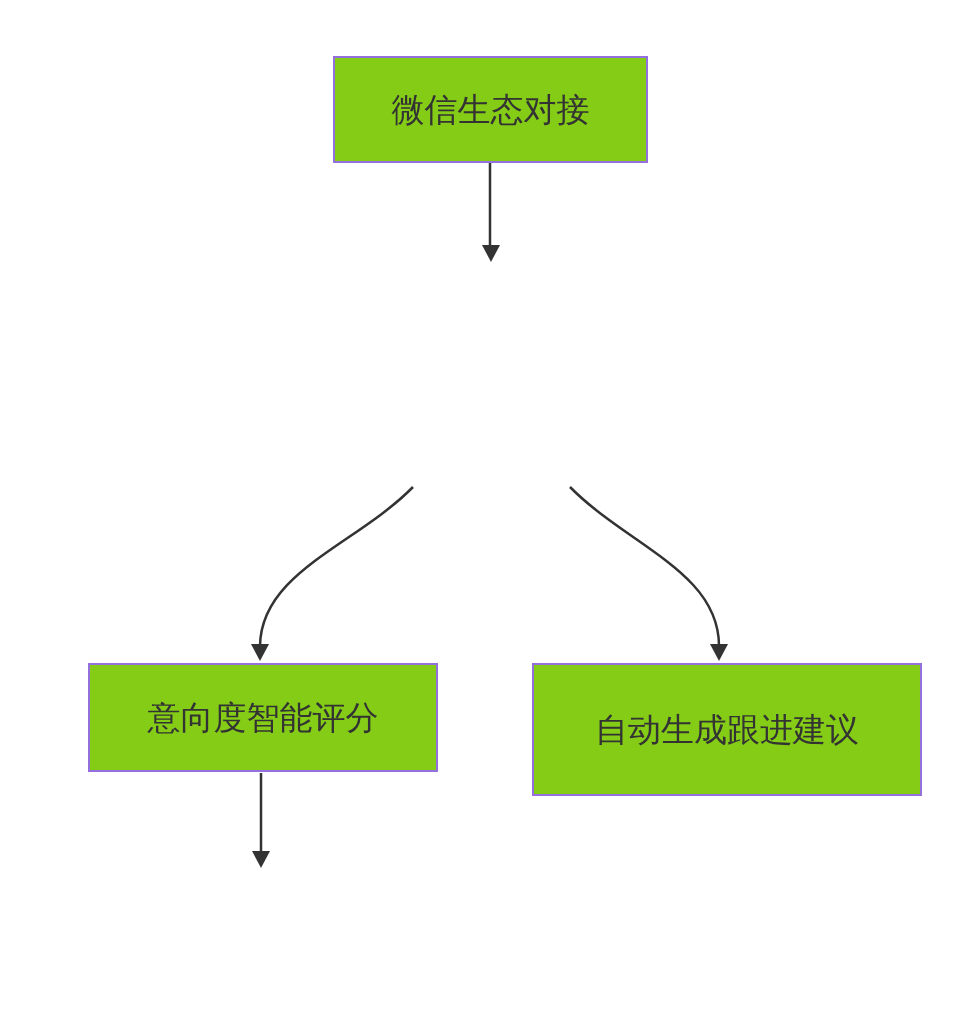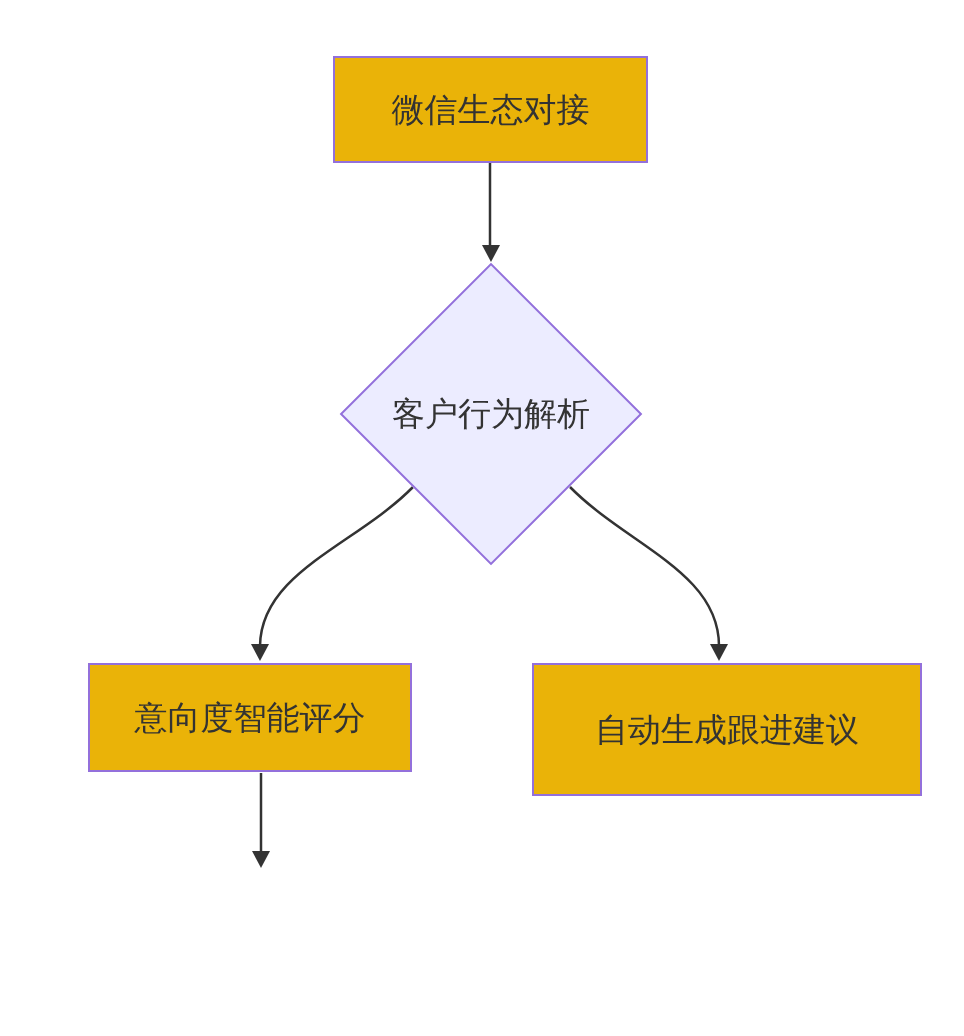--- a/index.html
+++ b/index.html
@@ -15,21 +15,21 @@
     overflow: hidden;
   }
   .edges-layer {
     position: absolute;
     left: 0; top: 0;
     width: 964px; height: 1036px;
   }
   .node {
     position: absolute;
     box-sizing: border-box;
-    background: #eab308;
+    background: #84cc16;
     border: 2.5px solid #9370DB;
     display: flex;
     align-items: center;
     justify-content: center;
     color: #333333;
     font-size: 33px;
     line-height: 1.2;
     white-space: nowrap;
   }
   .diamond-wrap {
@@ -92,26 +92,22 @@
     <g>
       <path class="edge-path" d="M 261 773 L 261 853"></path>
       <polygon class="arrowhead" points="261,868 252,851 270,851"></polygon>
     </g>
   </svg>
 
   <div class="node" style="left:333px; top:56px; width:315px; height:107px;">
     <span>微信生态对接</span>
   </div>
 
-  <div class="diamond-wrap">
-    <div class="diamond-shape"></div>
-    <div class="diamond-label">客户行为解析</div>
-  </div>
 
-  <div class="node" style="left:88px; top:663px; width:324px; height:109px;">
+  <div class="node" style="left:88px; top:663px; width:350px; height:109px;">
     <span>意向度智能评分</span>
   </div>
 
   <div class="node" style="left:532px; top:663px; width:390px; height:133px;">
     <span>自动生成跟进建议</span>
   </div>
 
 
 </div>
 

